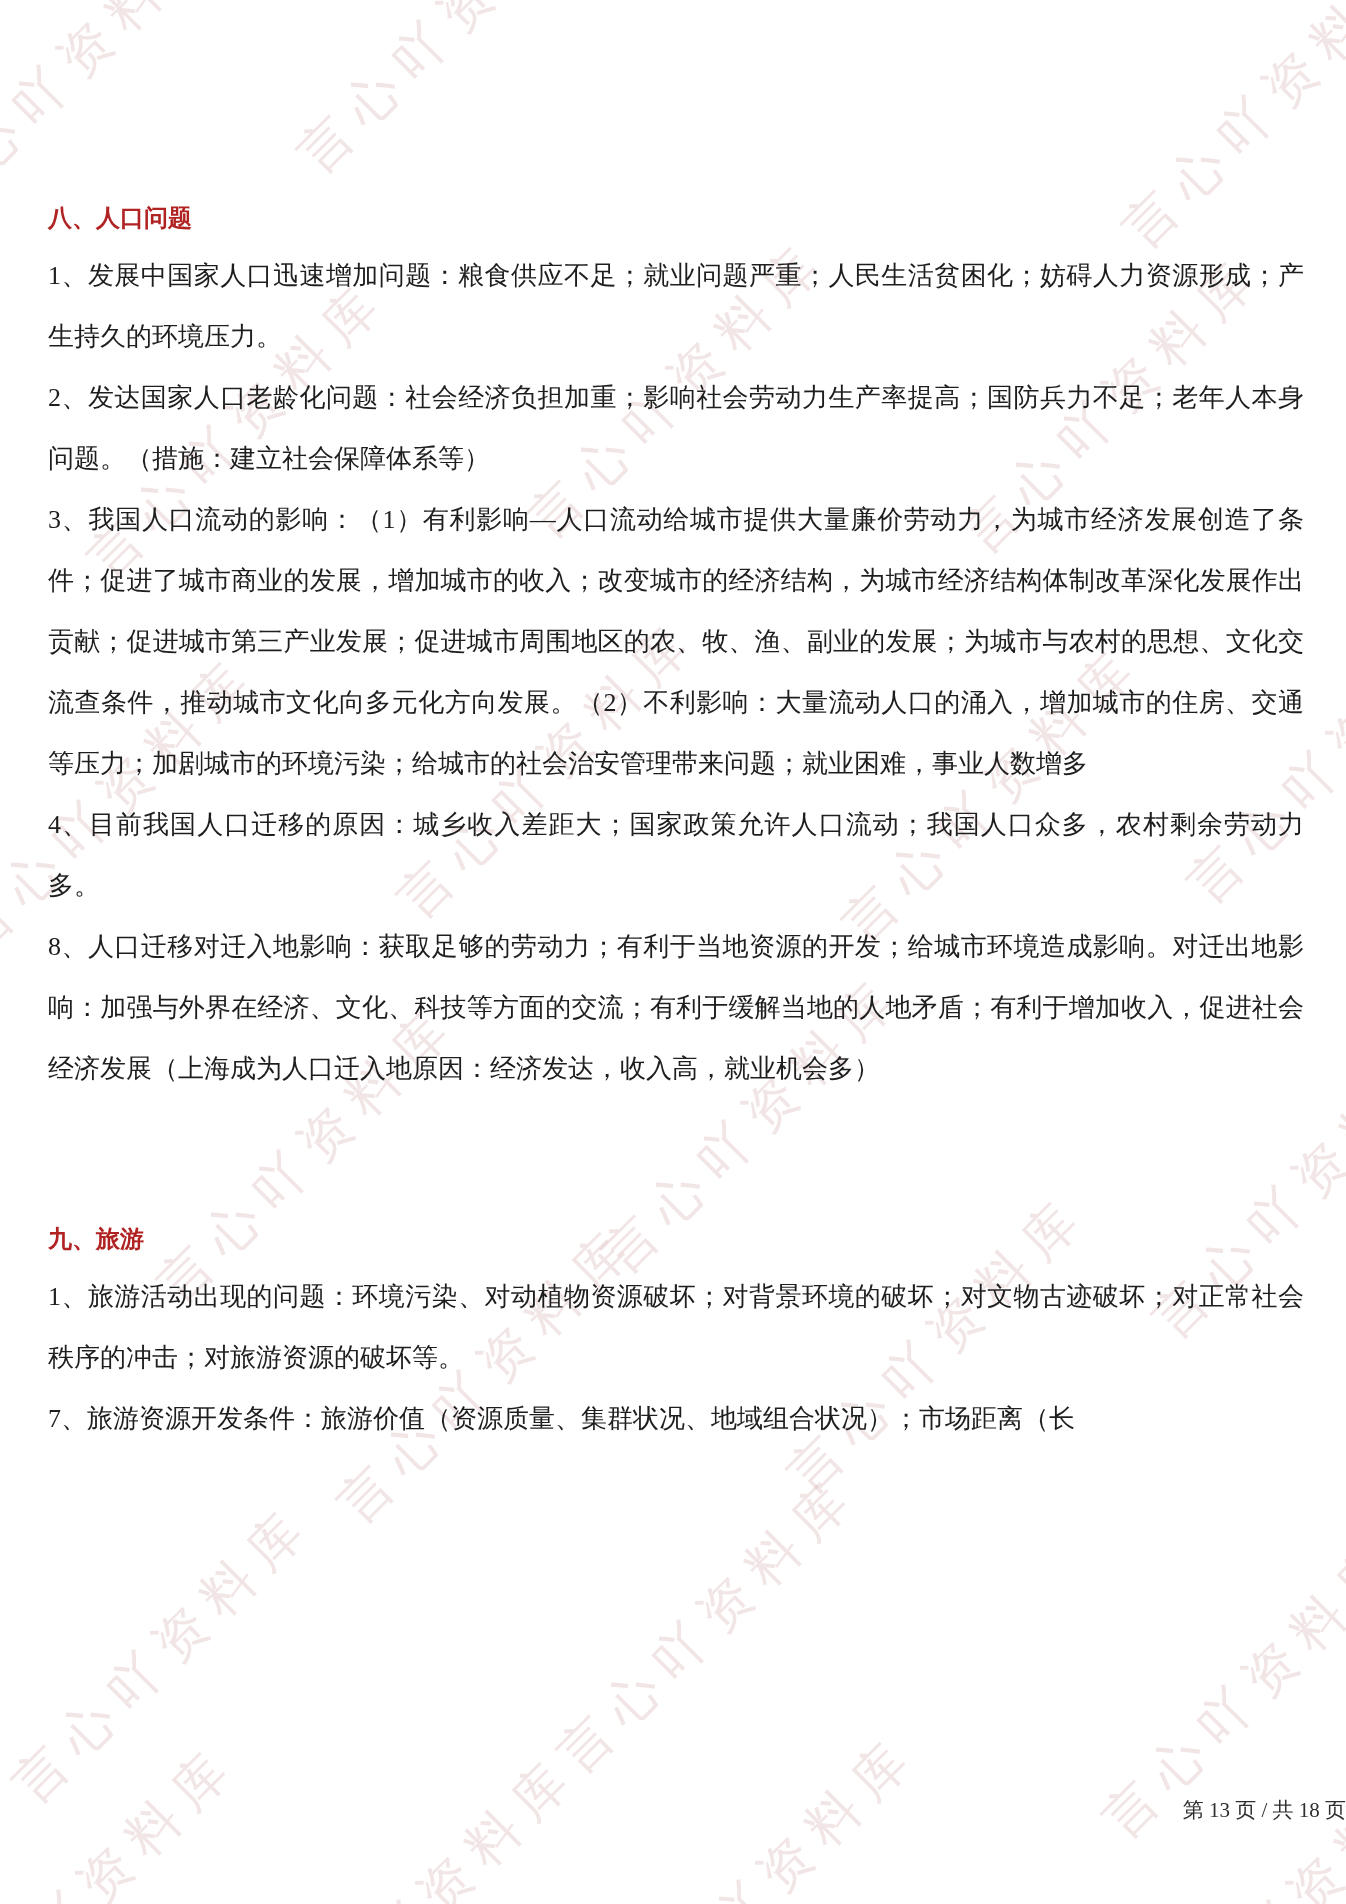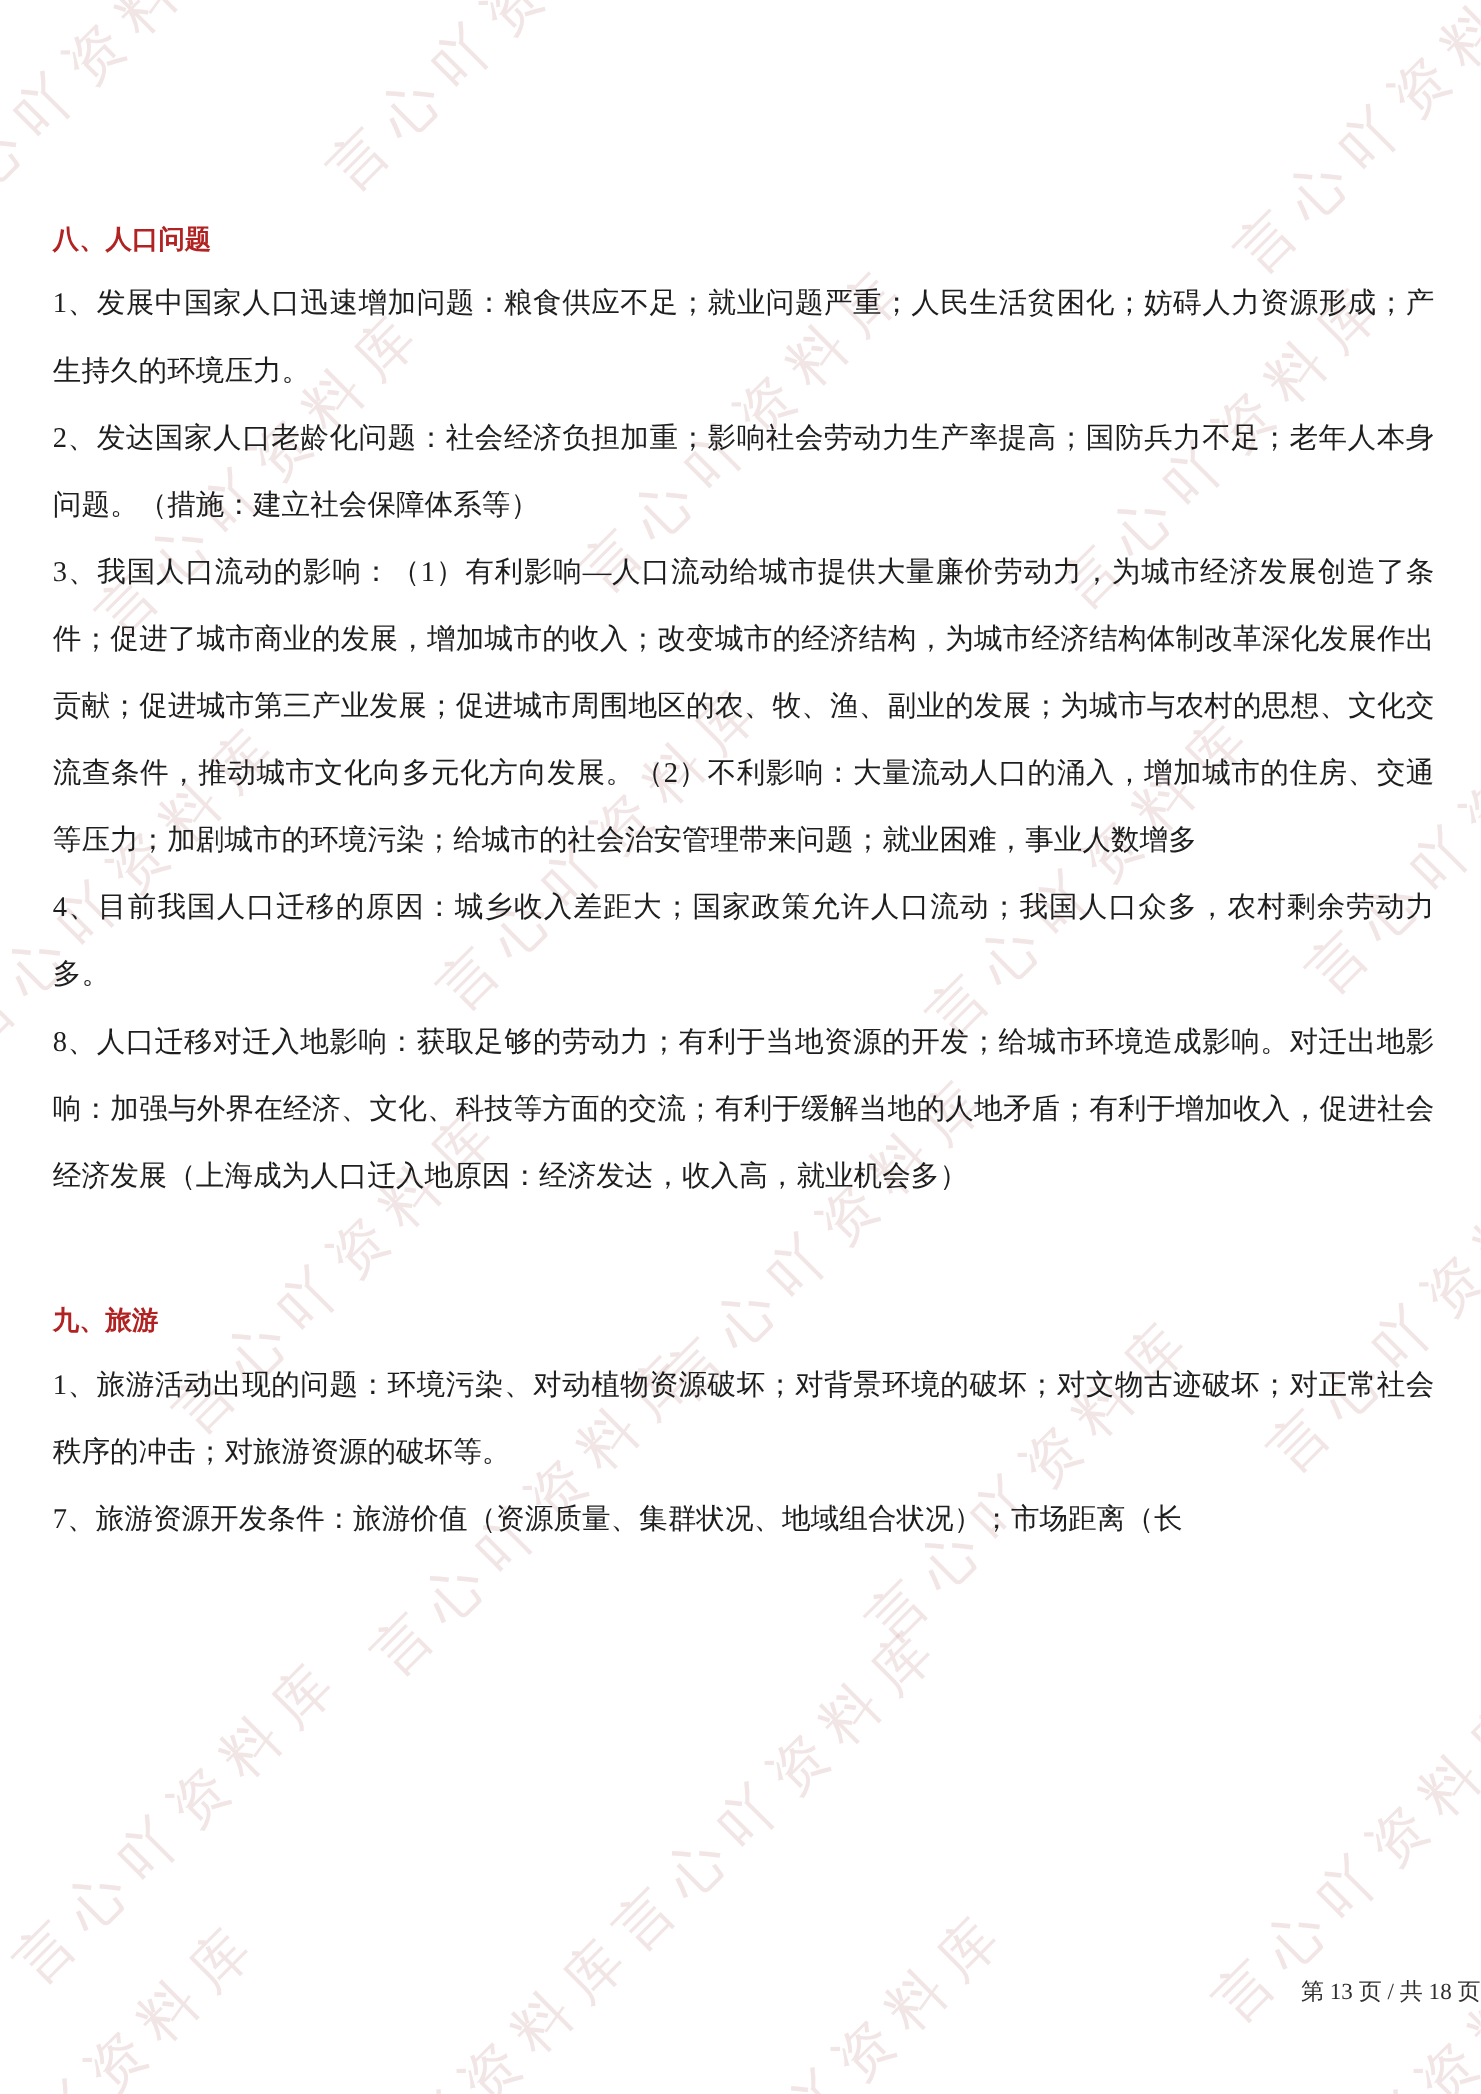--- a/index.html
+++ b/index.html
@@ -36,21 +36,21 @@
     color: #1e1e1e;
   }
   .heading {
     font-size: 24px;
     line-height: 44px;
     font-weight: bold;
     color: #b12222;
     margin: 0 0 5px 0;
   }
   .section-tourism .heading {
-    margin-top: 80px;
+    margin-top: 118px;
   }
   .para {
     font-size: 26px;
     line-height: 61px;
     margin: 0;
     text-align: justify;
     text-justify: inter-ideograph;
     word-break: break-all;
   }
   .page-footer {

